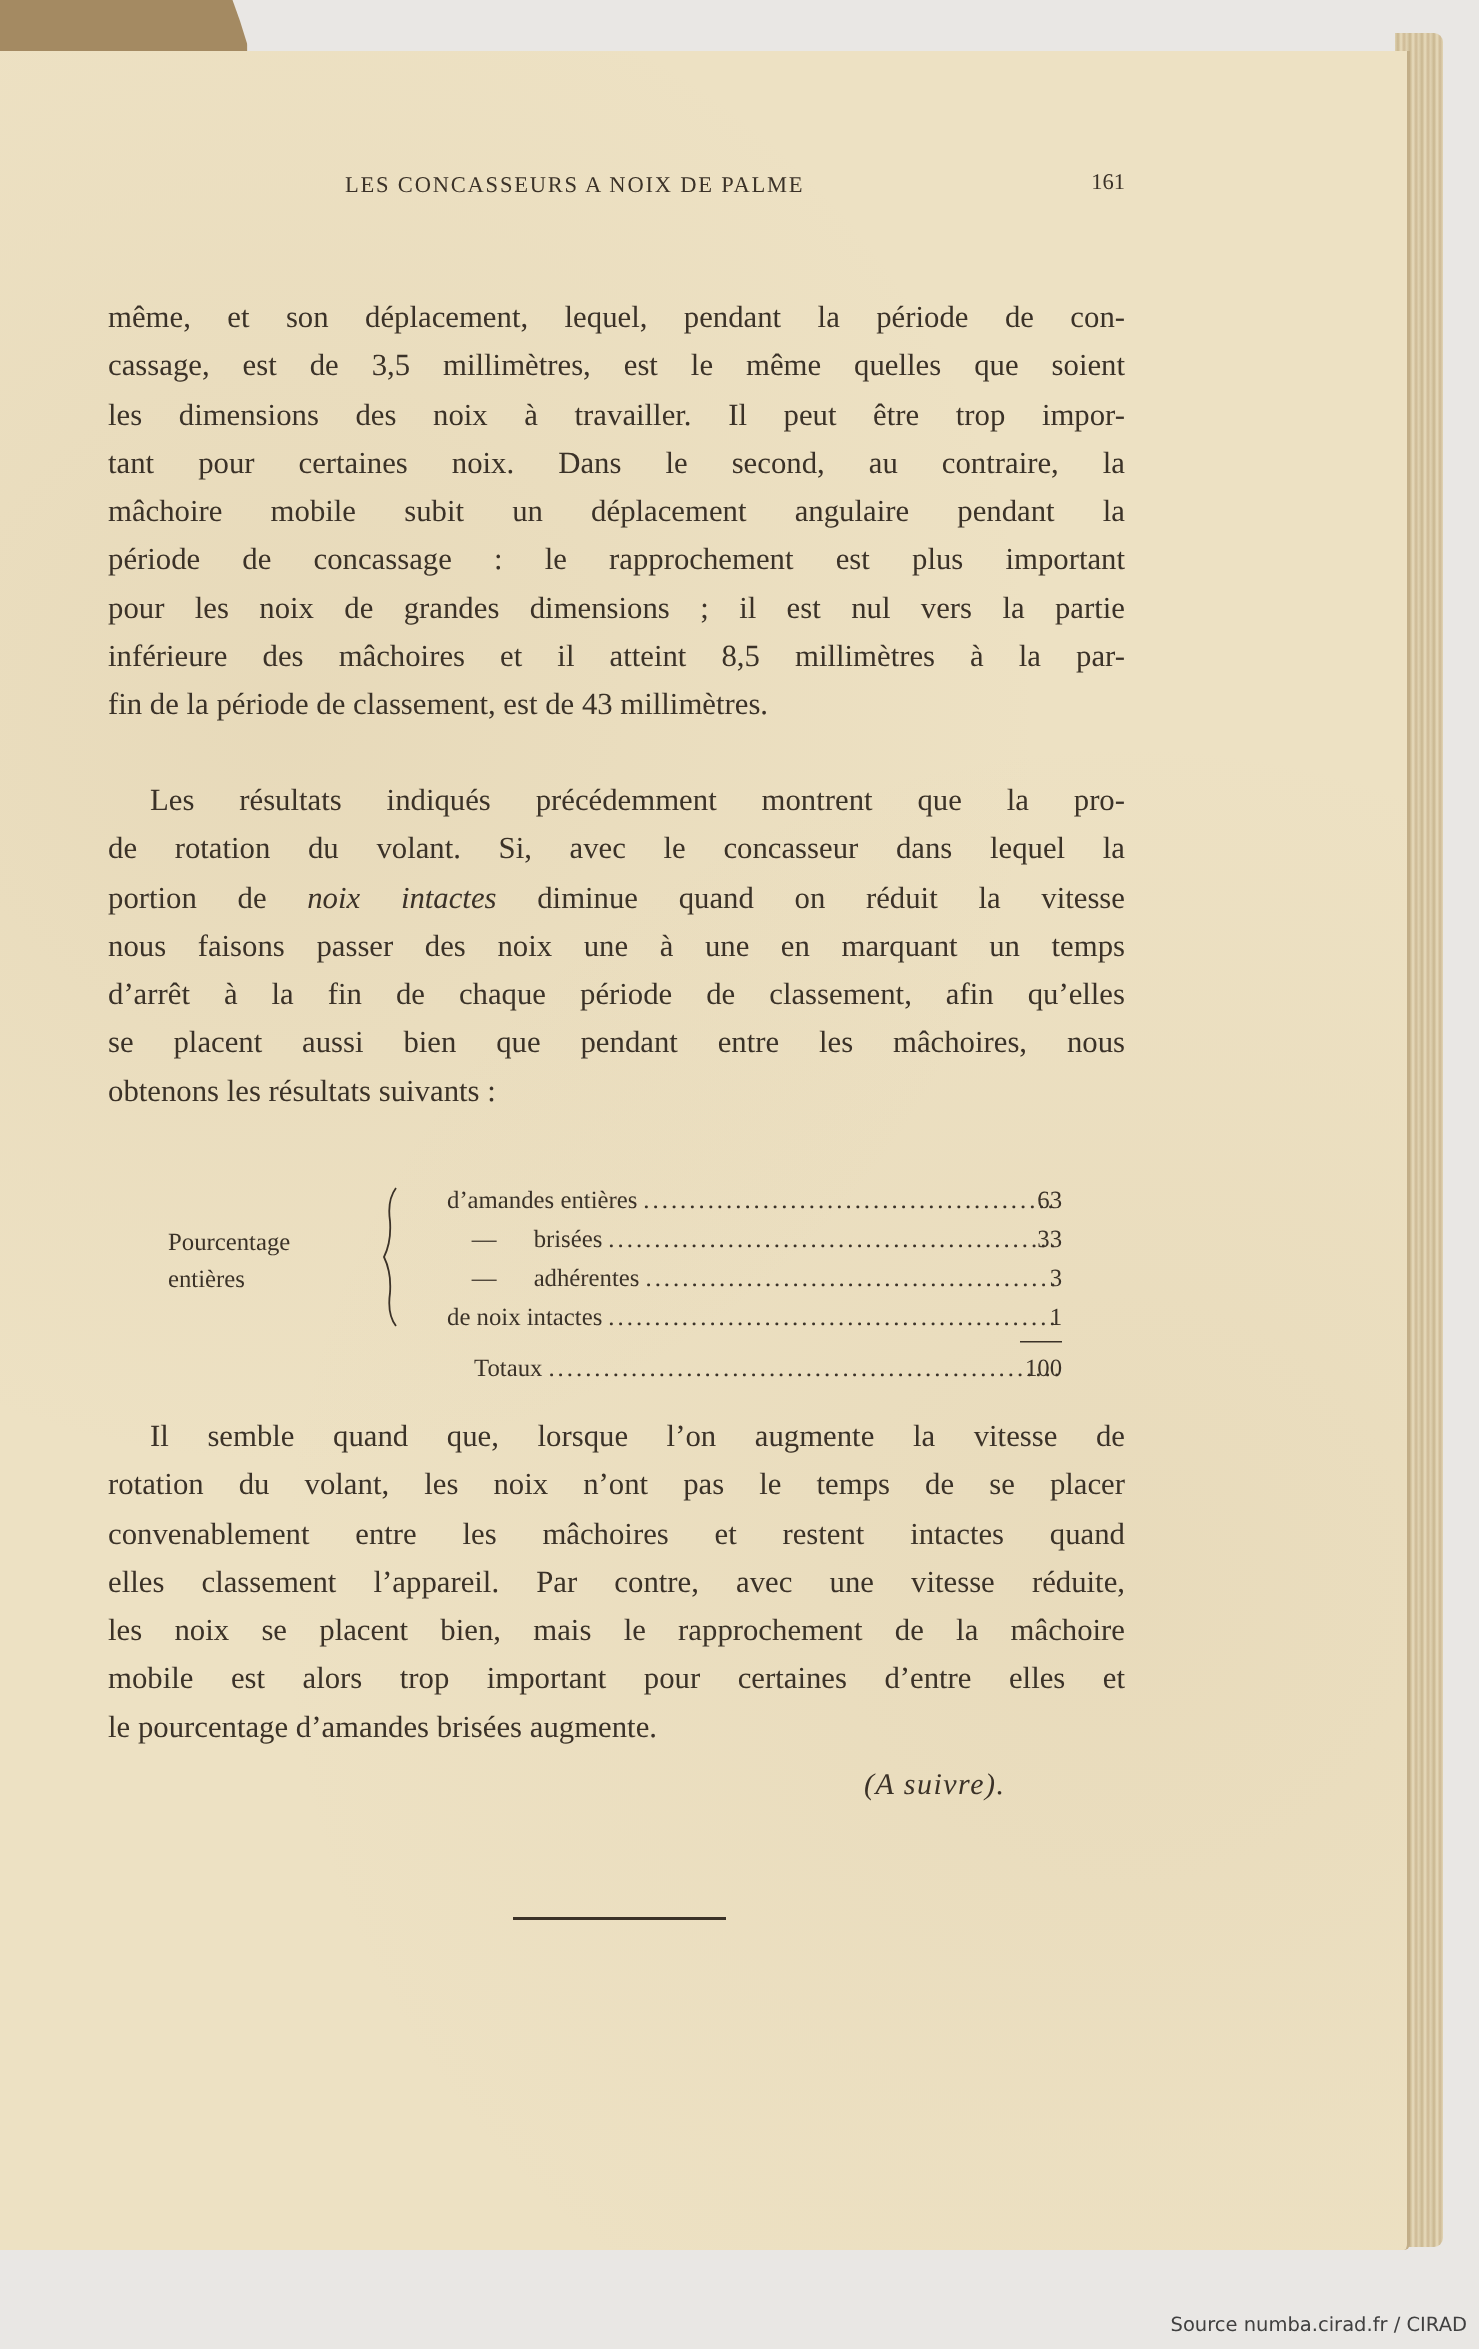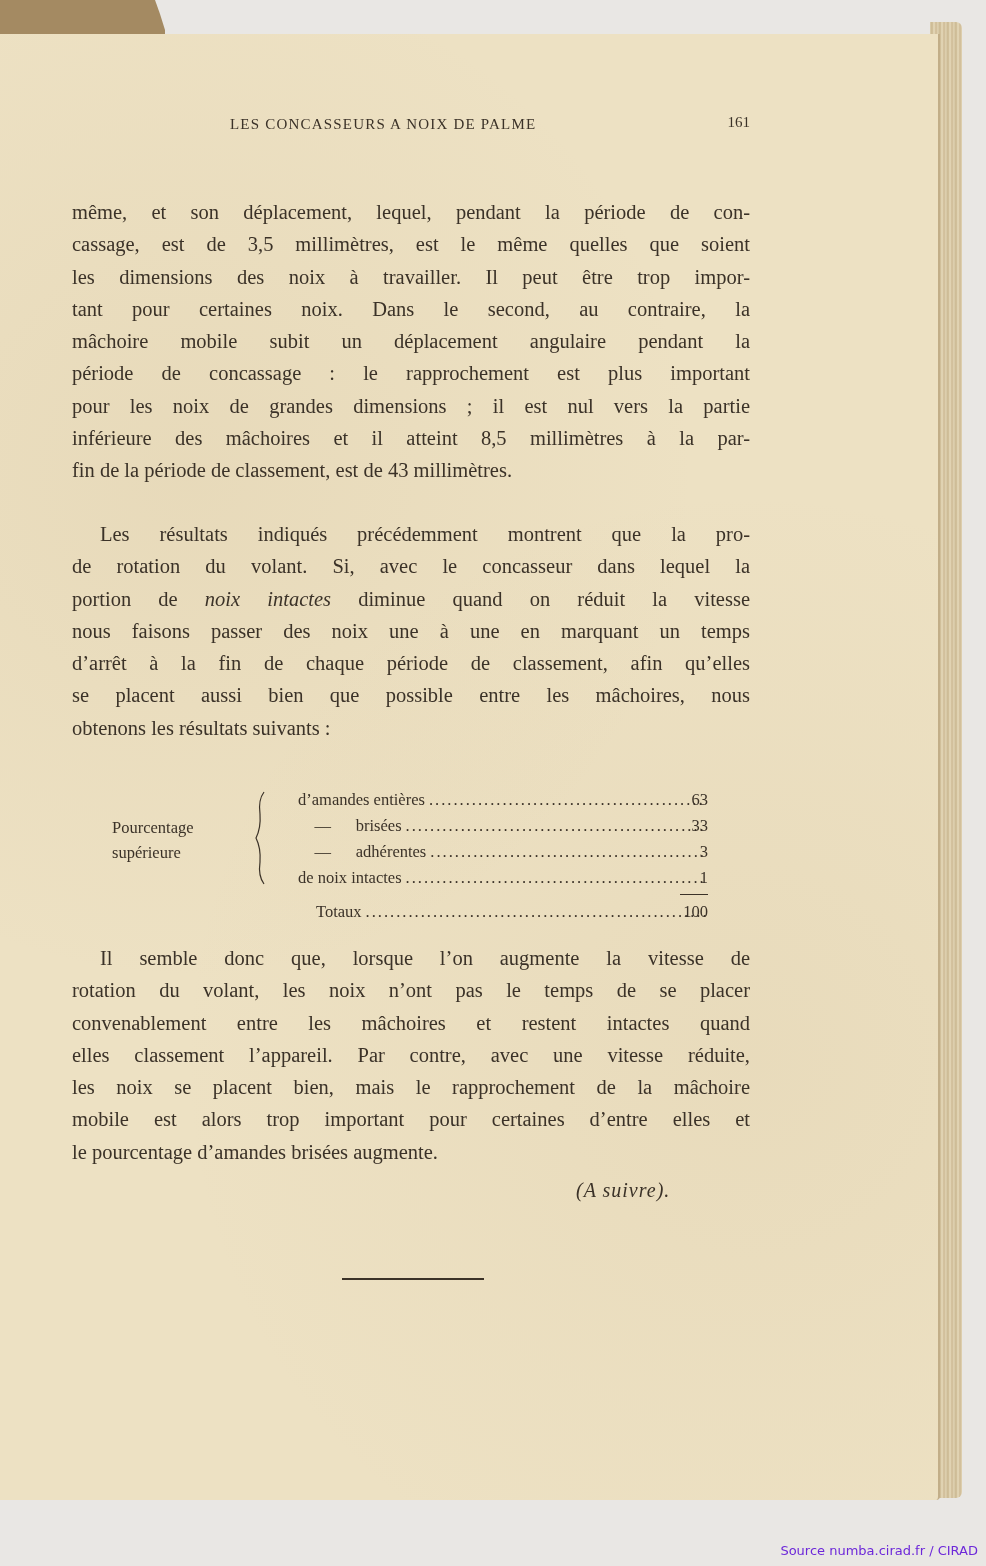--- a/index.html
+++ b/index.html
@@ -62,21 +62,21 @@
   .t-val { position: absolute; right: 42px; width: 40px; text-align: right; }
   .total-rule { position: absolute; left: 608px; top: 106px; width: 28px; border-top: 1.5px solid #3b3228; }
   .a-suivre {
     position: absolute; left: 576px; top: 1179px; font-size: 20px; font-style: italic; letter-spacing: 1px; color: #3b3228;
   }
   .end-rule {
     position: absolute; left: 342px; top: 1278px; width: 142px; border-top: 2px solid #3b3228;
   }
   .source {
     position: absolute; right: 8px; top: 1543px;
-    font-family: "DejaVu Sans", sans-serif; font-size: 13px; color: #6d28d9;
+    font-family: "DejaVu Sans", sans-serif; font-size: 13px; color: #404040;
   }
 </style>
 </head>
 <body>
 
 <div class="tab-strip"></div>
 <div class="page-edges"></div>
 
 <div class="page">
 
@@ -96,27 +96,27 @@
     <span class="line">inférieure des mâchoires et il atteint 8,5 millimètres à la par-</span>
     <span class="line last">fin de la période de classement, est de 43 millimètres.</span>
   </div>
 
   <div class="para" style="top:484px;">
     <span class="line indent">Les résultats indiqués précédemment montrent que la pro-</span>
     <span class="line">de rotation du volant. Si, avec le concasseur dans lequel la</span>
     <span class="line"><span>portion de </span><i>noix intactes</i><span> diminue quand on réduit la vitesse</span></span>
     <span class="line">nous faisons passer des noix une à une en marquant un temps</span>
     <span class="line">d’arrêt à la fin de chaque période de classement, afin qu’elles</span>
-    <span class="line">se placent aussi bien que possible entre les mâchoires, nous</span>
+    <span class="line">se placent aussi bien que pendant entre les mâchoires, nous</span>
     <span class="line last">obtenons les résultats suivants :</span>
   </div>
 
   <div class="table" style="top:754px;">
     <span class="t-label" style="top:30px;">Pourcentage</span>
-    <span class="t-label" style="top:55px;">supérieure</span>
+    <span class="t-label" style="top:55px;">entières</span>
     <svg class="brace" viewBox="0 0 20 96" preserveAspectRatio="none">
       <path d="M12 2 Q6 10 8 24 Q9 38 4 48 Q9 58 8 72 Q6 86 12 94" fill="none" stroke="#3b3228" stroke-width="1.2"></path>
     </svg>
 
     <div class="t-row" style="top:2px;">
       <span class="lbl">d’amandes entières</span>
       <span class="dots"></span>
     </div>
     <span class="t-val" style="top:2px;">63</span>
 
@@ -141,21 +141,21 @@
     <div class="total-rule"></div>
 
     <div class="t-row" style="top:114px; left:244px; width:394px;">
       <span class="lbl">Totaux</span>
       <span class="dots"></span>
     </div>
     <span class="t-val" style="top:114px;">100</span>
   </div>
 
   <div class="para" style="top:908px;">
-    <span class="line indent">Il semble donc que, lorsque l’on augmente la vitesse de</span>
+    <span class="line indent">Il semble quand que, lorsque l’on augmente la vitesse de</span>
     <span class="line">rotation du volant, les noix n’ont pas le temps de se placer</span>
     <span class="line">convenablement entre les mâchoires et restent intactes quand</span>
     <span class="line">elles classement l’appareil. Par contre, avec une vitesse réduite,</span>
     <span class="line">les noix se placent bien, mais le rapprochement de la mâchoire</span>
     <span class="line">mobile est alors trop important pour certaines d’entre elles et</span>
     <span class="line last">le pourcentage d’amandes brisées augmente.</span>
   </div>
 
   <span class="a-suivre" style="top:1145px;">(A suivre).</span>
   <div class="end-rule" style="top:1244px;"></div>

